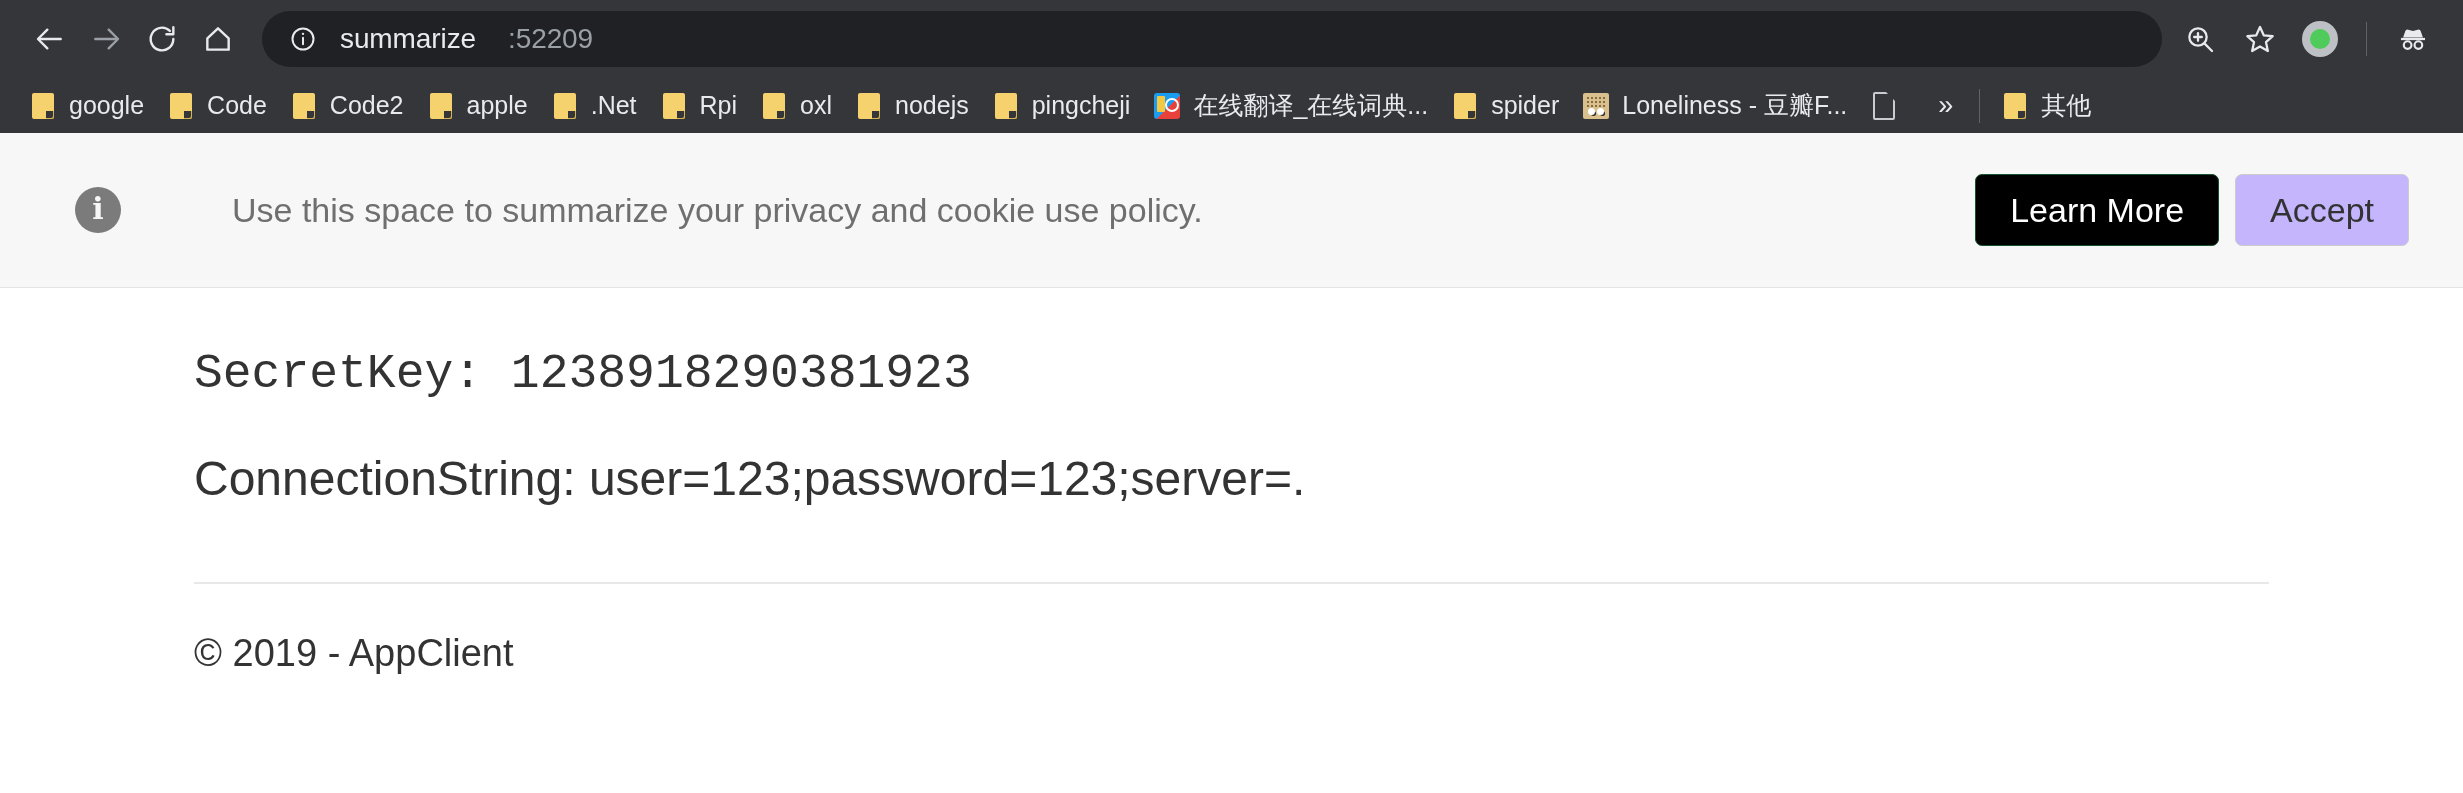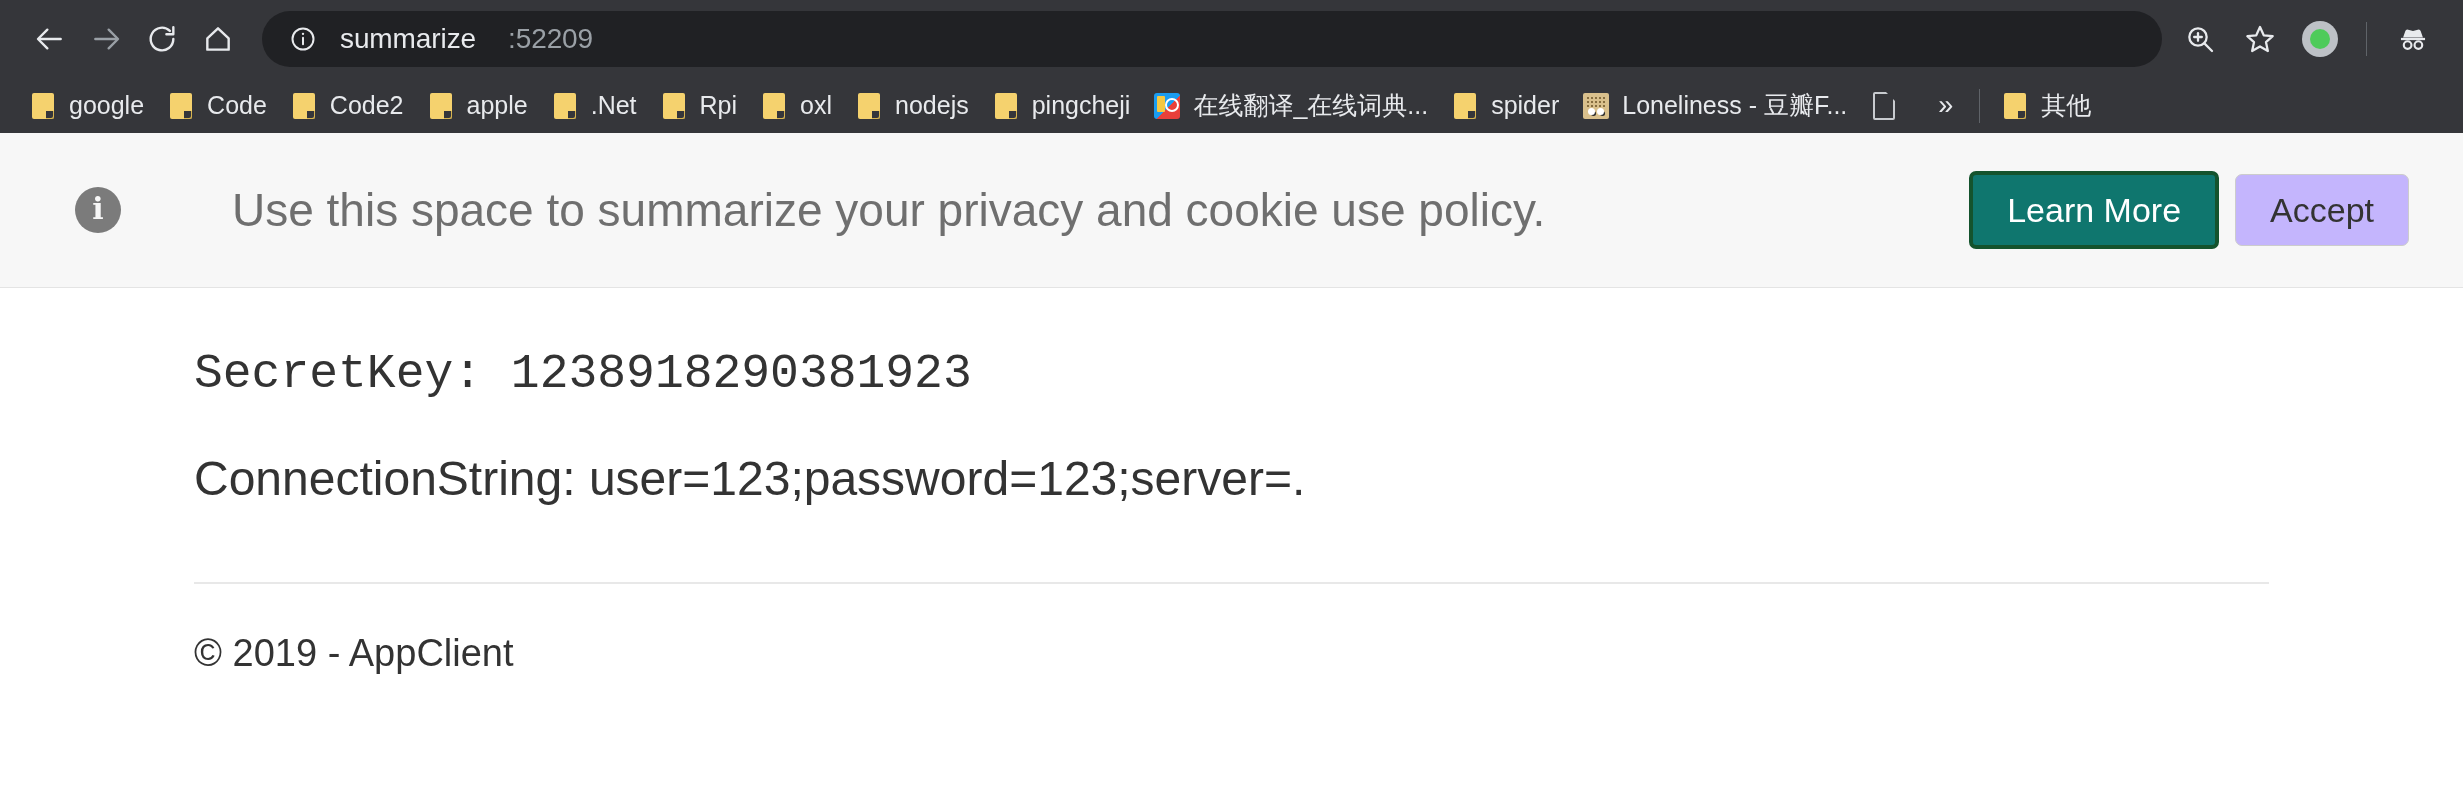--- a/index.html
+++ b/index.html
@@ -237,43 +237,43 @@
     justify-content: center;
     color: #f7f7f7;
     font-family: "DejaVu Serif", serif;
     font-weight: bold;
     font-size: 30px;
     line-height: 1;
     padding-bottom: 2px;
   }
   .cb-text {
     flex: 1 1 auto;
-    font-size: 46px;
+    font-size: 34px;
     color: #6f6f6f;
     padding-left: 36px;
     font-family: "Liberation Sans", sans-serif;
   }
   .cb-actions {
     flex: 0 0 auto;
     display: flex;
     align-items: center;
     gap: 16px;
   }
   .btn {
     font-size: 34px;
     font-family: "Liberation Sans", sans-serif;
     border-radius: 7px;
     padding: 18px 34px;
     line-height: 1;
     white-space: nowrap;
   }
   .btn-primary {
-    background: #0f766e;
+    background: #000000;
     color: #ffffff;
-    border: 4px solid #14532d;
+    border: 1px solid #14532d;
   }
   .btn-default {
     background: #c4b5fd;
     color: #333333;
     border: 1px solid #cccccc;
   }
 
   .content {
     padding: 0 194px;
     max-width: 2463px;

